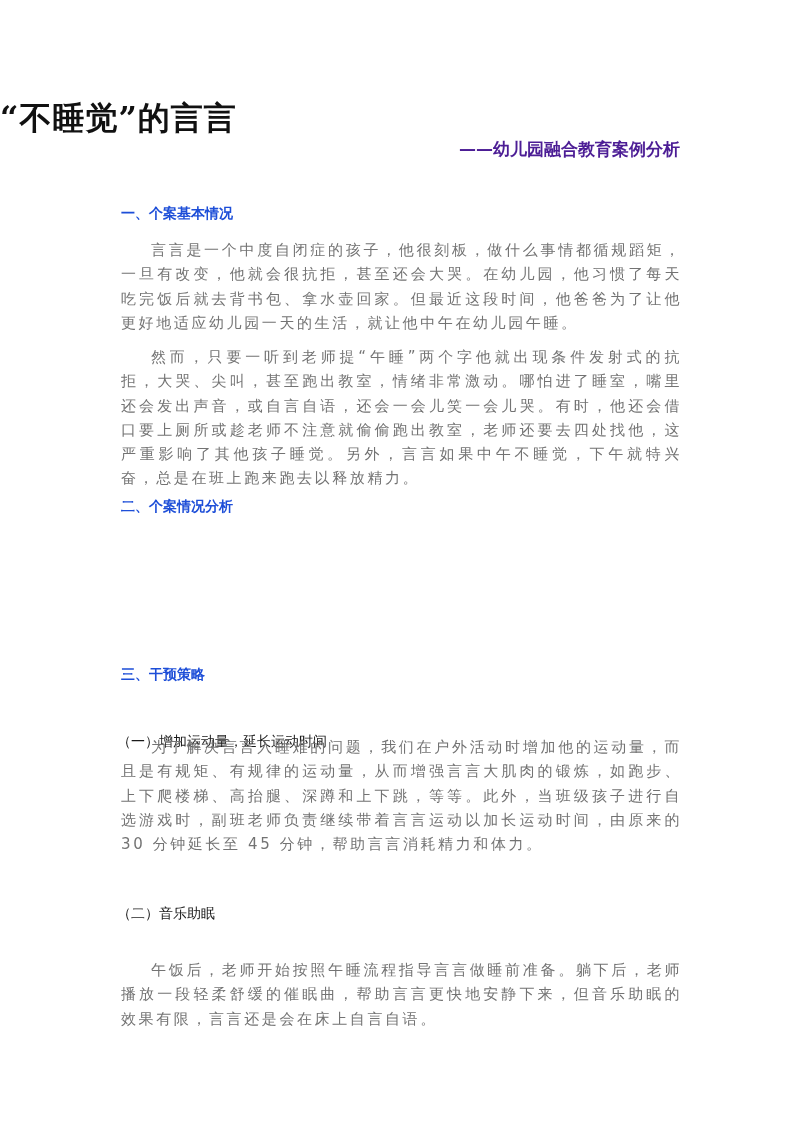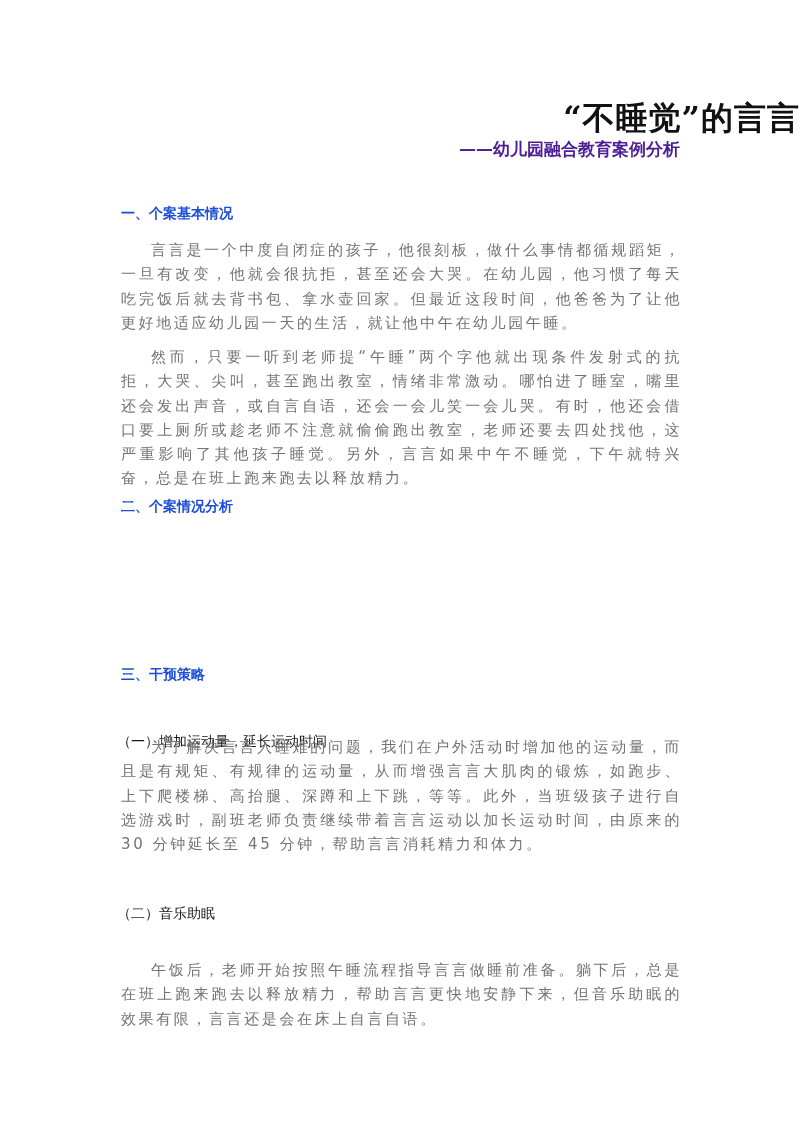--- a/index.html
+++ b/index.html
@@ -20,21 +20,21 @@
       left: 0; top: 0;
       width: 800px;
       height: 1132px;
       background: #fff;
     }
     .title {
       position: absolute;
       left: 0;
       width: 800px;
       top: 98px;
-      text-align: right;
+      text-align: left;
       font-family: "DejaVu Serif", "Liberation Serif", serif;
       font-size: 32px;
       font-weight: bold;
       letter-spacing: 1px;
       color: #111;
       line-height: 40px;
     }
     .subtitle {
       position: absolute;
       right: 120px;
@@ -86,15 +86,15 @@
   <p class="para" style="top:238px;">言言是一个中度自闭症的孩子，他很刻板，做什么事情都循规蹈矩，一旦有改变，他就会很抗拒，甚至还会大哭。在幼儿园，他习惯了每天吃完饭后就去背书包、拿水壶回家。但最近这段时间，他爸爸为了让他更好地适应幼儿园一天的生活，就让他中午在幼儿园午睡。</p>
   <p class="para" style="top:345px;">然而，只要一听到老师提“午睡”两个字他就出现条件发射式的抗拒，大哭、尖叫，甚至跑出教室，情绪非常激动。哪怕进了睡室，嘴里还会发出声音，或自言自语，还会一会儿笑一会儿哭。有时，他还会借口要上厕所或趁老师不注意就偷偷跑出教室，老师还要去四处找他，这严重影响了其他孩子睡觉。另外，言言如果中午不睡觉，下午就特兴奋，总是在班上跑来跑去以释放精力。</p>
 
   <div class="heading" style="top:496px;">二、个案情况分析</div>
 
   <div class="heading" style="top:664px;">三、干预策略</div>
   <div class="subheading" style="top:683px;margin-top:48px;">（一）增加运动量，延长运动时间</div>
   <p class="para" style="top:735px;">为了解决言言入睡难的问题，我们在户外活动时增加他的运动量，而且是有规矩、有规律的运动量，从而增强言言大肌肉的锻炼，如跑步、上下爬楼梯、高抬腿、深蹲和上下跳，等等。此外，当班级孩子进行自选游戏时，副班老师负责继续带着言言运动以加长运动时间，由原来的 30 分钟延长至 45 分钟，帮助言言消耗精力和体力。</p>
 
   <div class="subheading" style="top:903px;">（二）音乐助眠</div>
-  <p class="para" style="top:958px;">午饭后，老师开始按照午睡流程指导言言做睡前准备。躺下后，总是在班上跑来跑去以释放精力，帮助言言更快地安静下来，但音乐助眠的效果有限，言言还是会在床上自言自语。</p>
+  <p class="para" style="top:958px;">午饭后，老师开始按照午睡流程指导言言做睡前准备。躺下后，老师播放一段轻柔舒缓的催眠曲，帮助言言更快地安静下来，但音乐助眠的效果有限，言言还是会在床上自言自语。</p>
 
 </div>
 
 </body></html>

